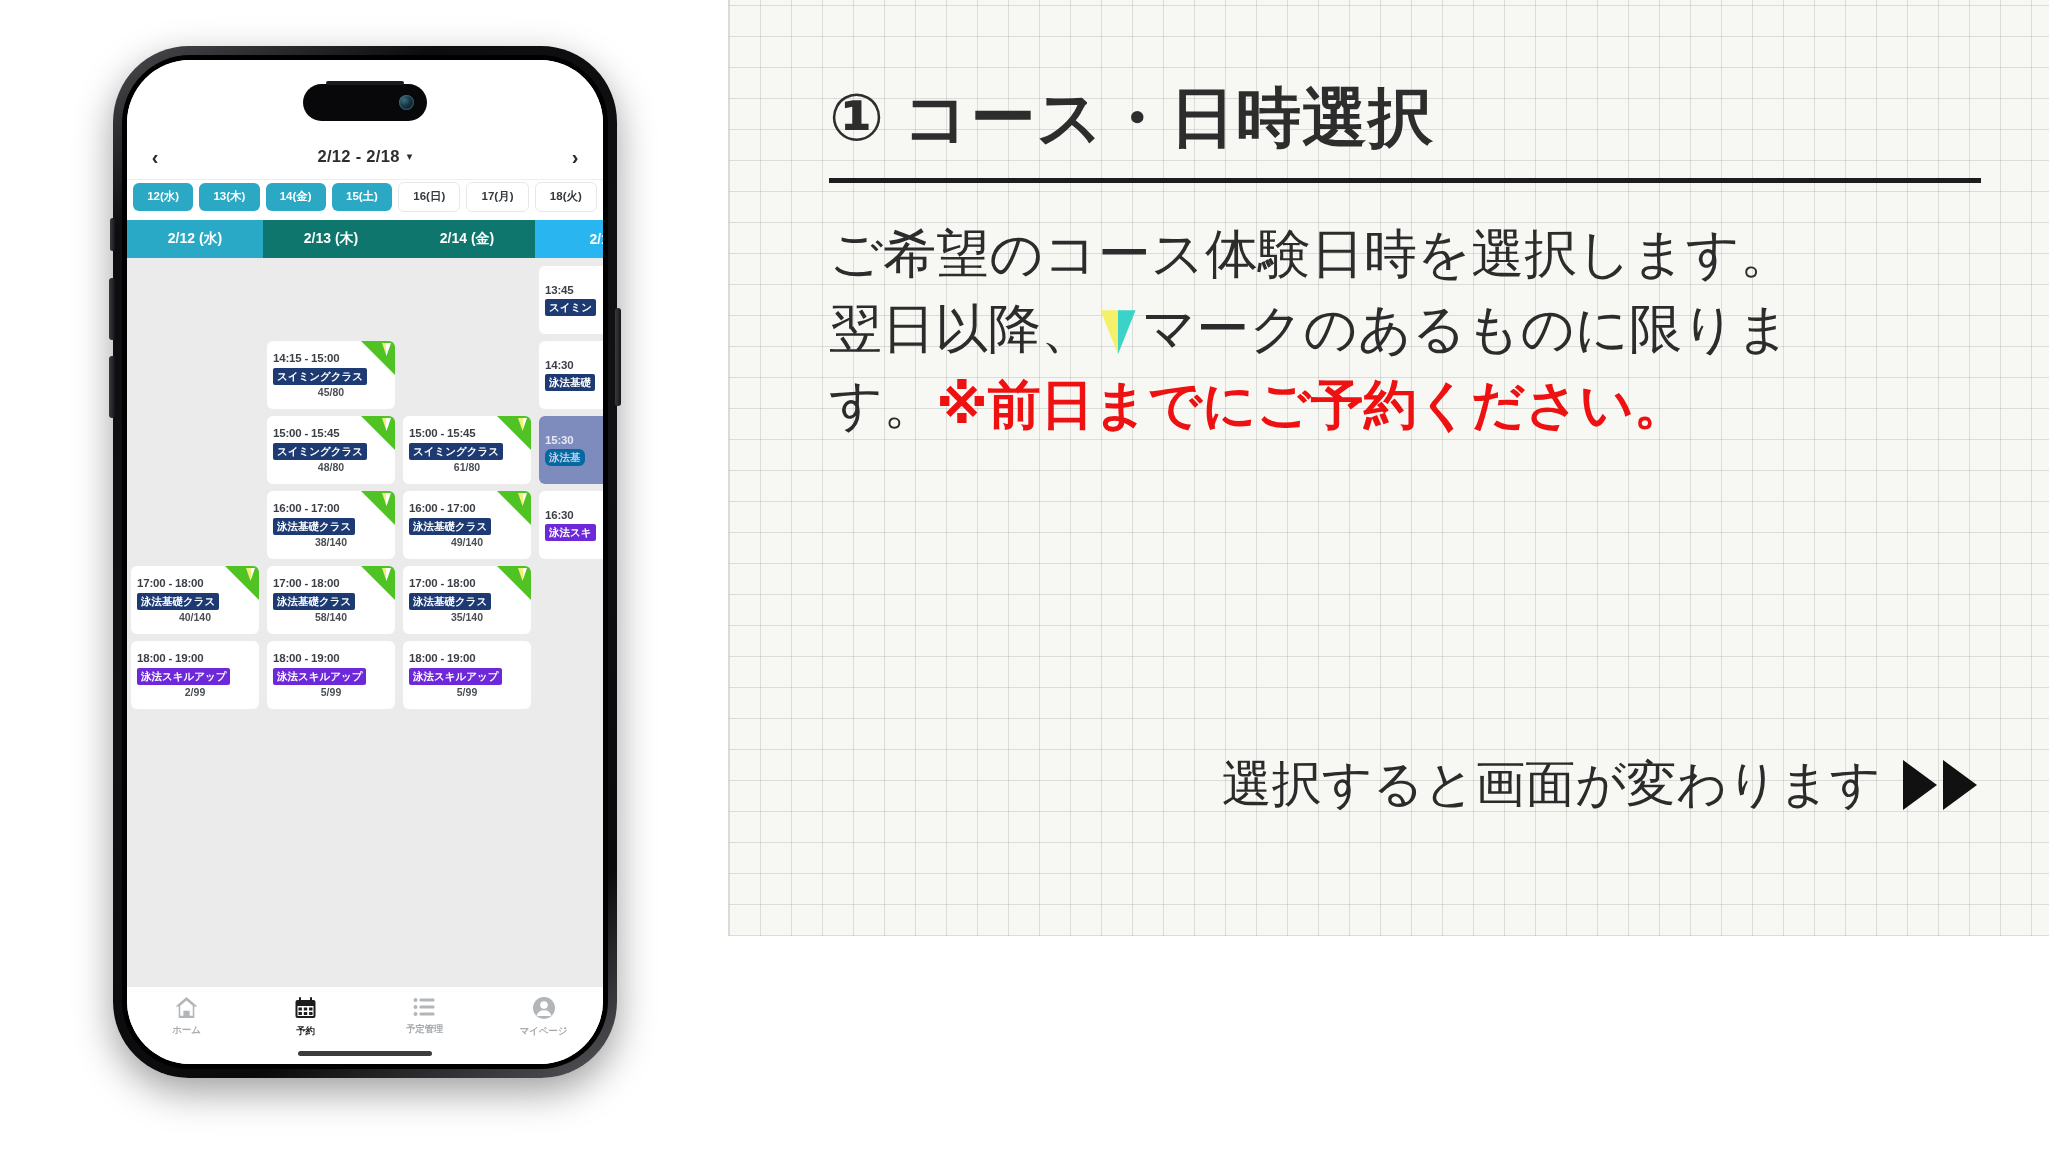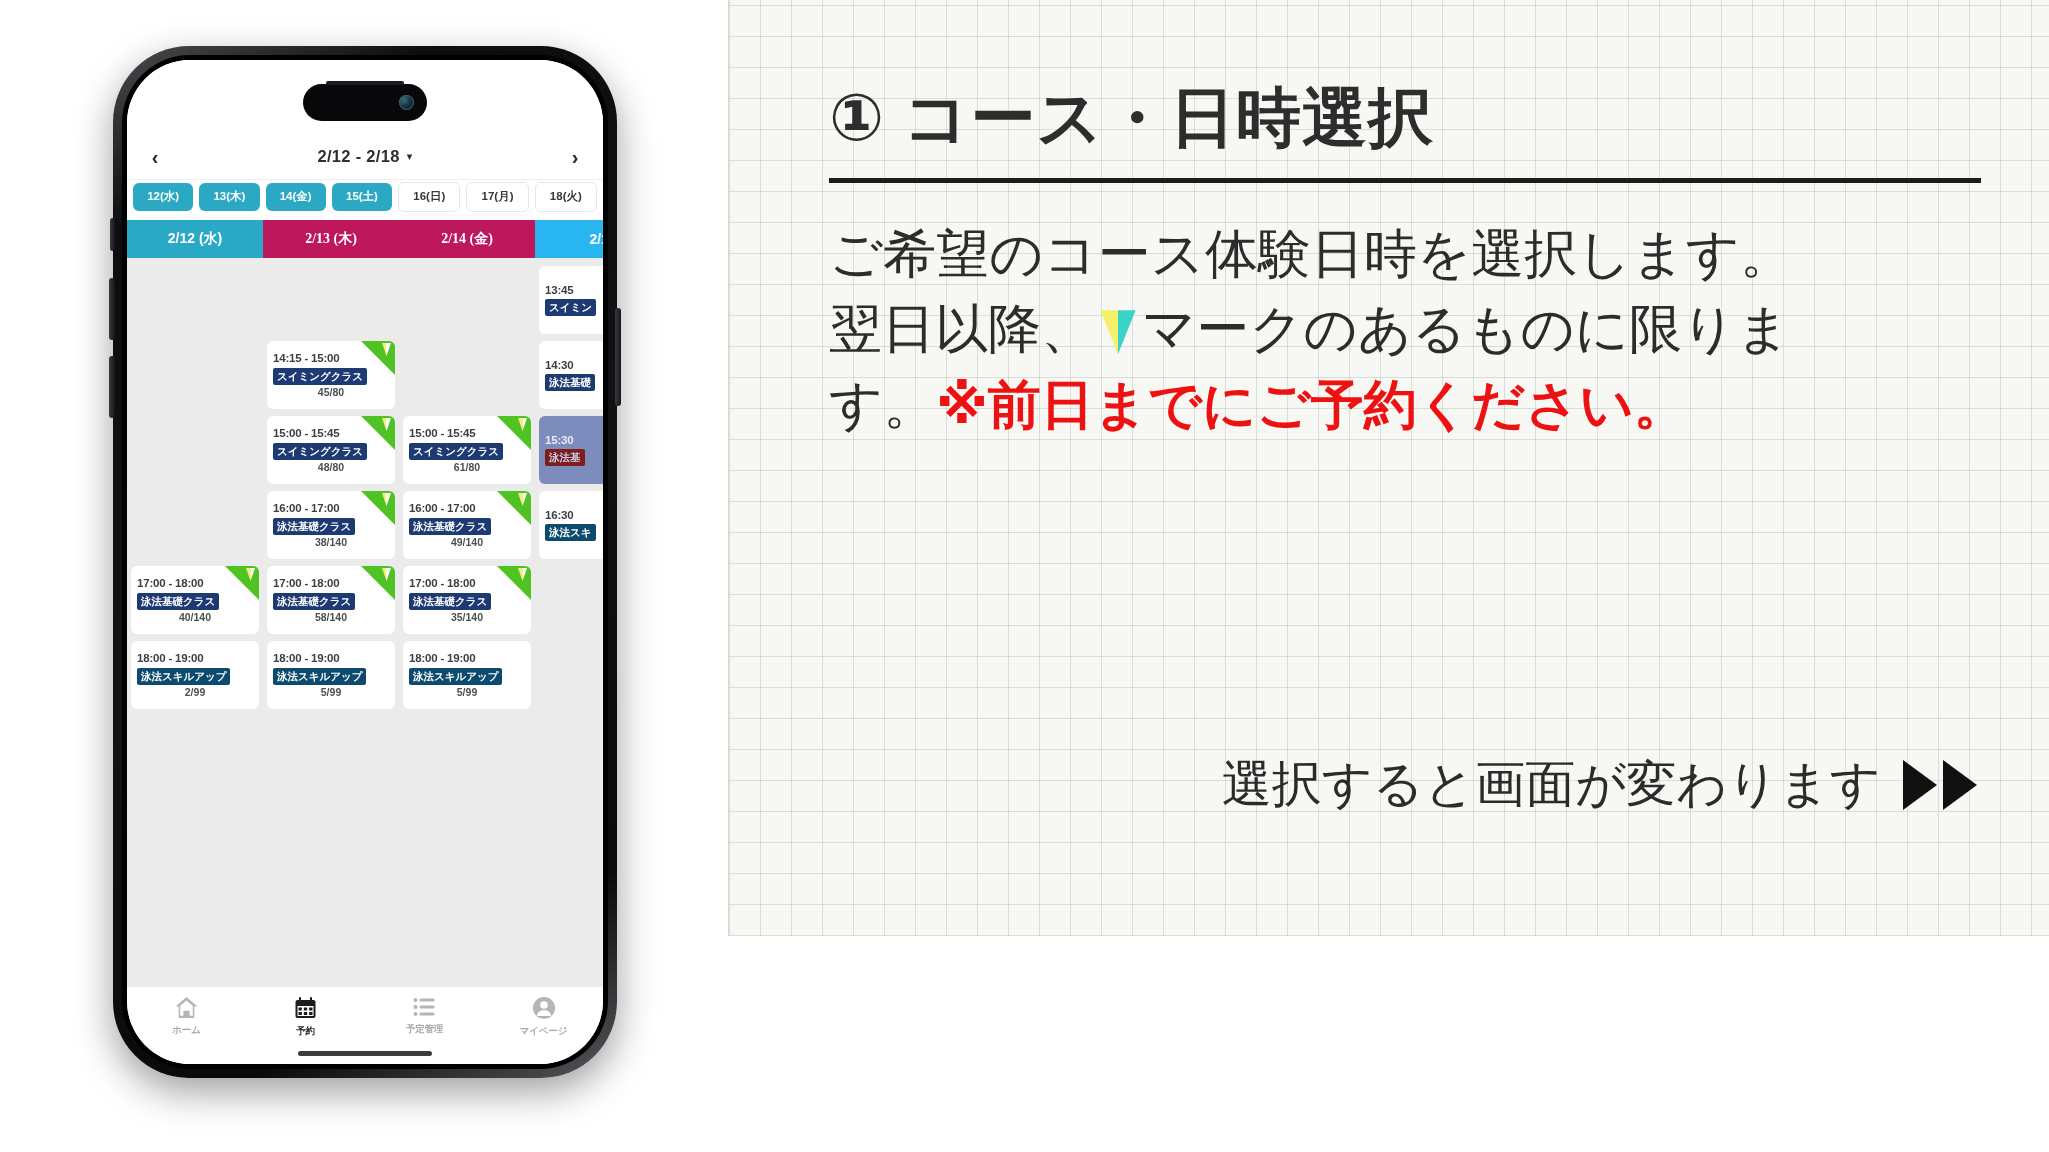--- a/index.html
+++ b/index.html
@@ -70,21 +70,21 @@
   .chip.on{background:#2aa8c4;color:#ffffff;}
   .chip.off{background:#ffffff;color:#34393d;border:1px solid #e4e8eb;}
 
   
   .day-head{flex:0 0 38px;display:flex;background:#ffffff;overflow:hidden;}
   .day-col-head{
     flex:0 0 136px;height:100%;display:flex;align-items:center;justify-content:center;
     font-size:14px;font-weight:700;color:#ffffff;cursor:pointer;
   }
   .dh-teal{background:#29a9c6;}
-  .dh-navy{background:#be185d;font-family:Liberation Serif, serif;}
+  .dh-navy{background:#0f766e;}
   .dh-sky{background:#29b6f0;}
 
   
   .grid-body{
     flex:1 1 auto;background:#ebebeb;display:flex;overflow:hidden;position:relative;
   }
   .day-col{flex:0 0 136px;display:flex;flex-direction:column;padding:0 4px;box-sizing:border-box;gap:7px;padding-top:8px;}
 
   .slot{height:68px;flex:0 0 68px;}
   .slot.empty{background:transparent;}
@@ -95,22 +95,22 @@
   }
   .card.full{background:#7e8bbd;}
   .card .time{font-size:11.5px;font-weight:600;color:#3b3f45;letter-spacing:-.2px;line-height:1.1;margin-bottom:3px;}
   .card.full .time{color:#e6e9f5;}
   .tagline{display:flex;}
   .tag{
     display:inline-block;max-width:100%;padding:2px 4px;border-radius:2px;
     font-size:10.5px;font-weight:700;color:#ffffff;white-space:nowrap;line-height:1.25;
   }
   .tag.navy{background:#1e3a72;}
-  .tag.cyan{background:#0c4a6e;}
-  .tag.dim{background:#7f1d1d;color:#c6cde6;}
+  .tag.cyan{background:#6d28d9;}
+  .tag.dim{background:#0369a1;color:#c6cde6;border-radius:6px;}
   .cap{text-align:center;font-size:10.5px;font-weight:600;color:#4a4f55;margin-top:2px;line-height:1;}
 
   
   .flag{position:absolute;right:0;top:0;width:34px;height:34px;overflow:hidden;pointer-events:none;}
   .flag:before{
     content:"";position:absolute;right:0;top:0;width:0;height:0;
     border-top:34px solid #4fc224;border-left:34px solid transparent;
   }
   .flag .mk{
     position:absolute;right:4px;top:2px;width:9px;height:13px;

